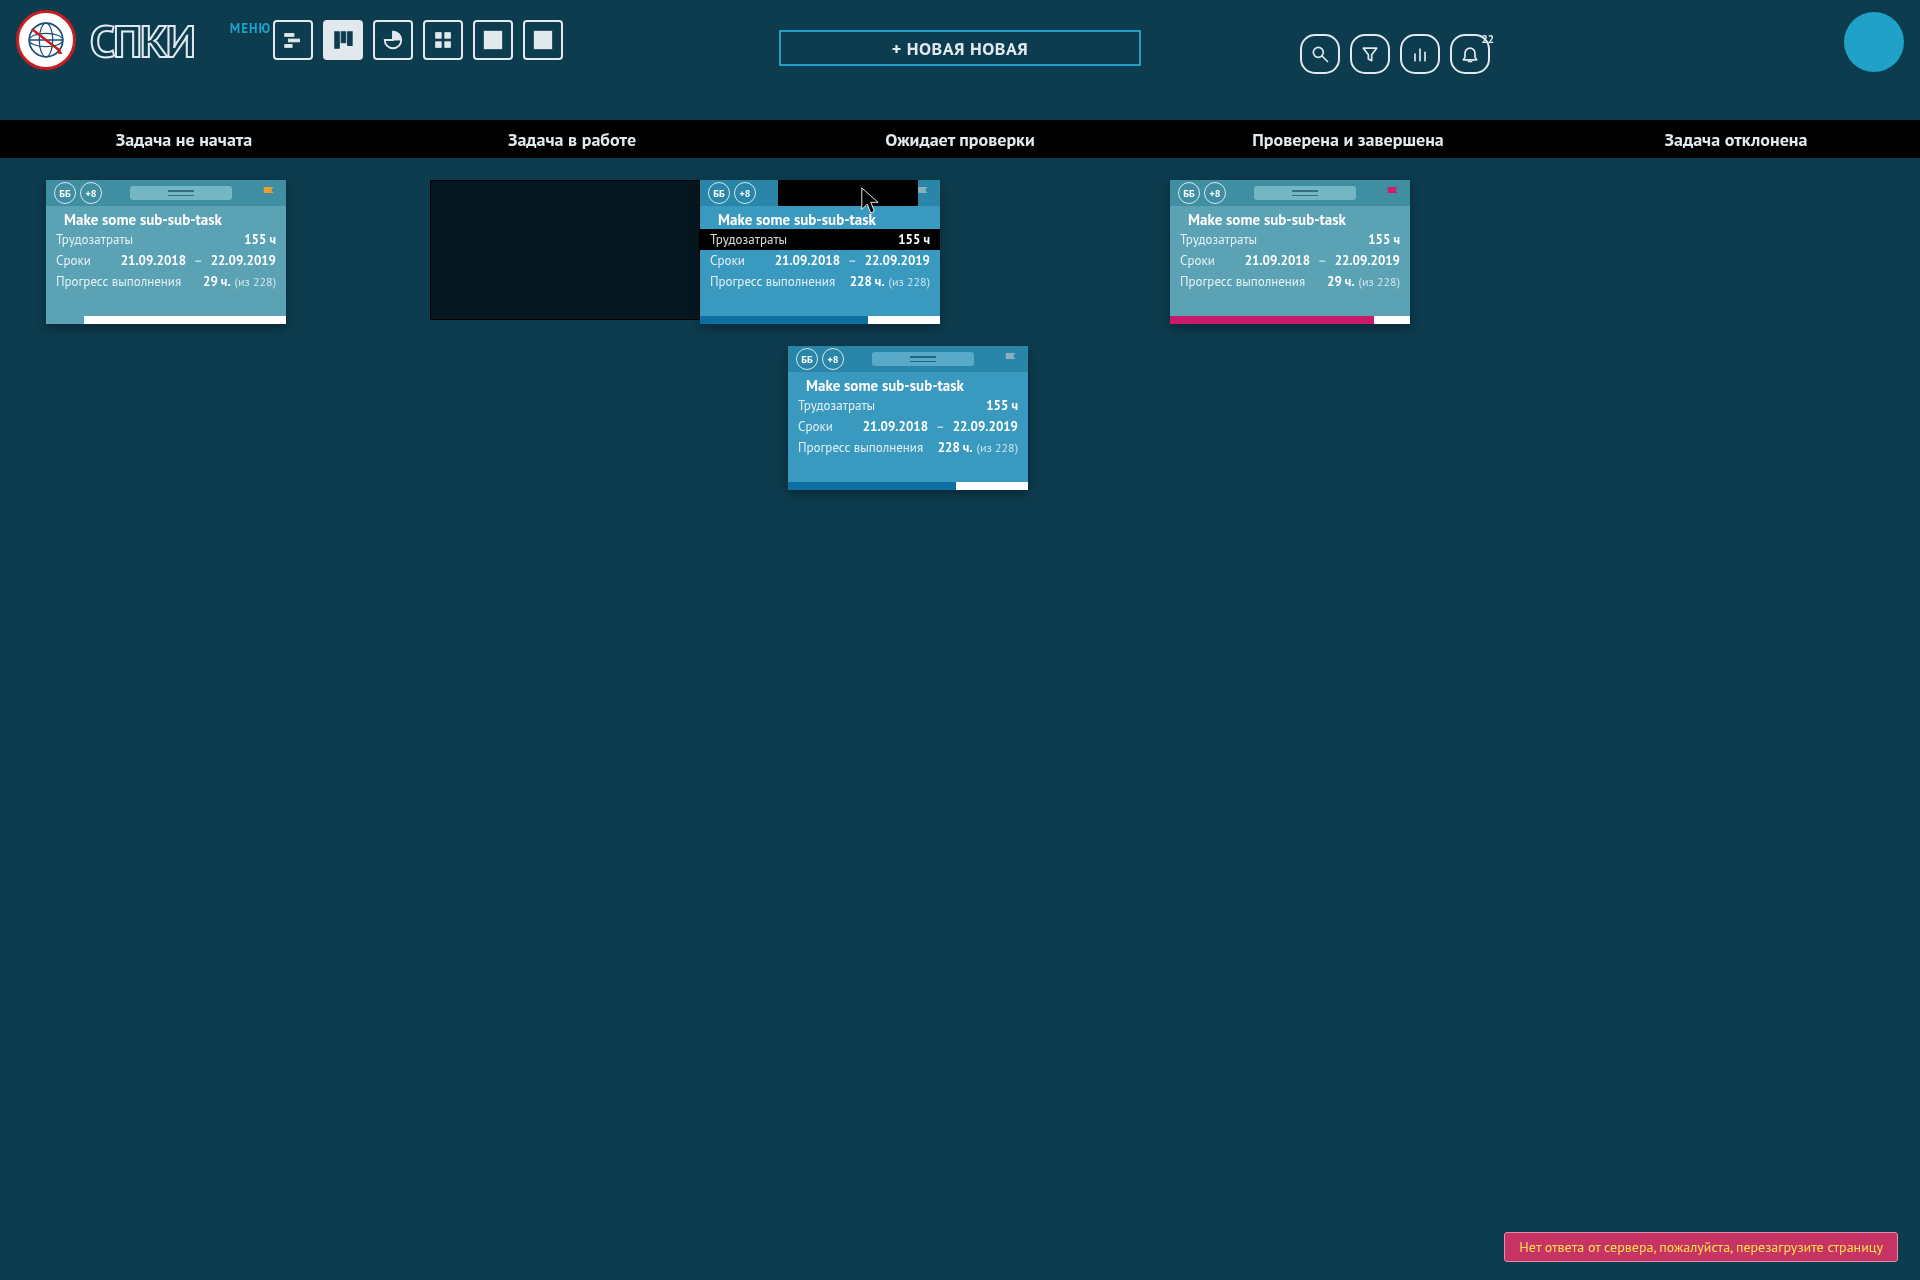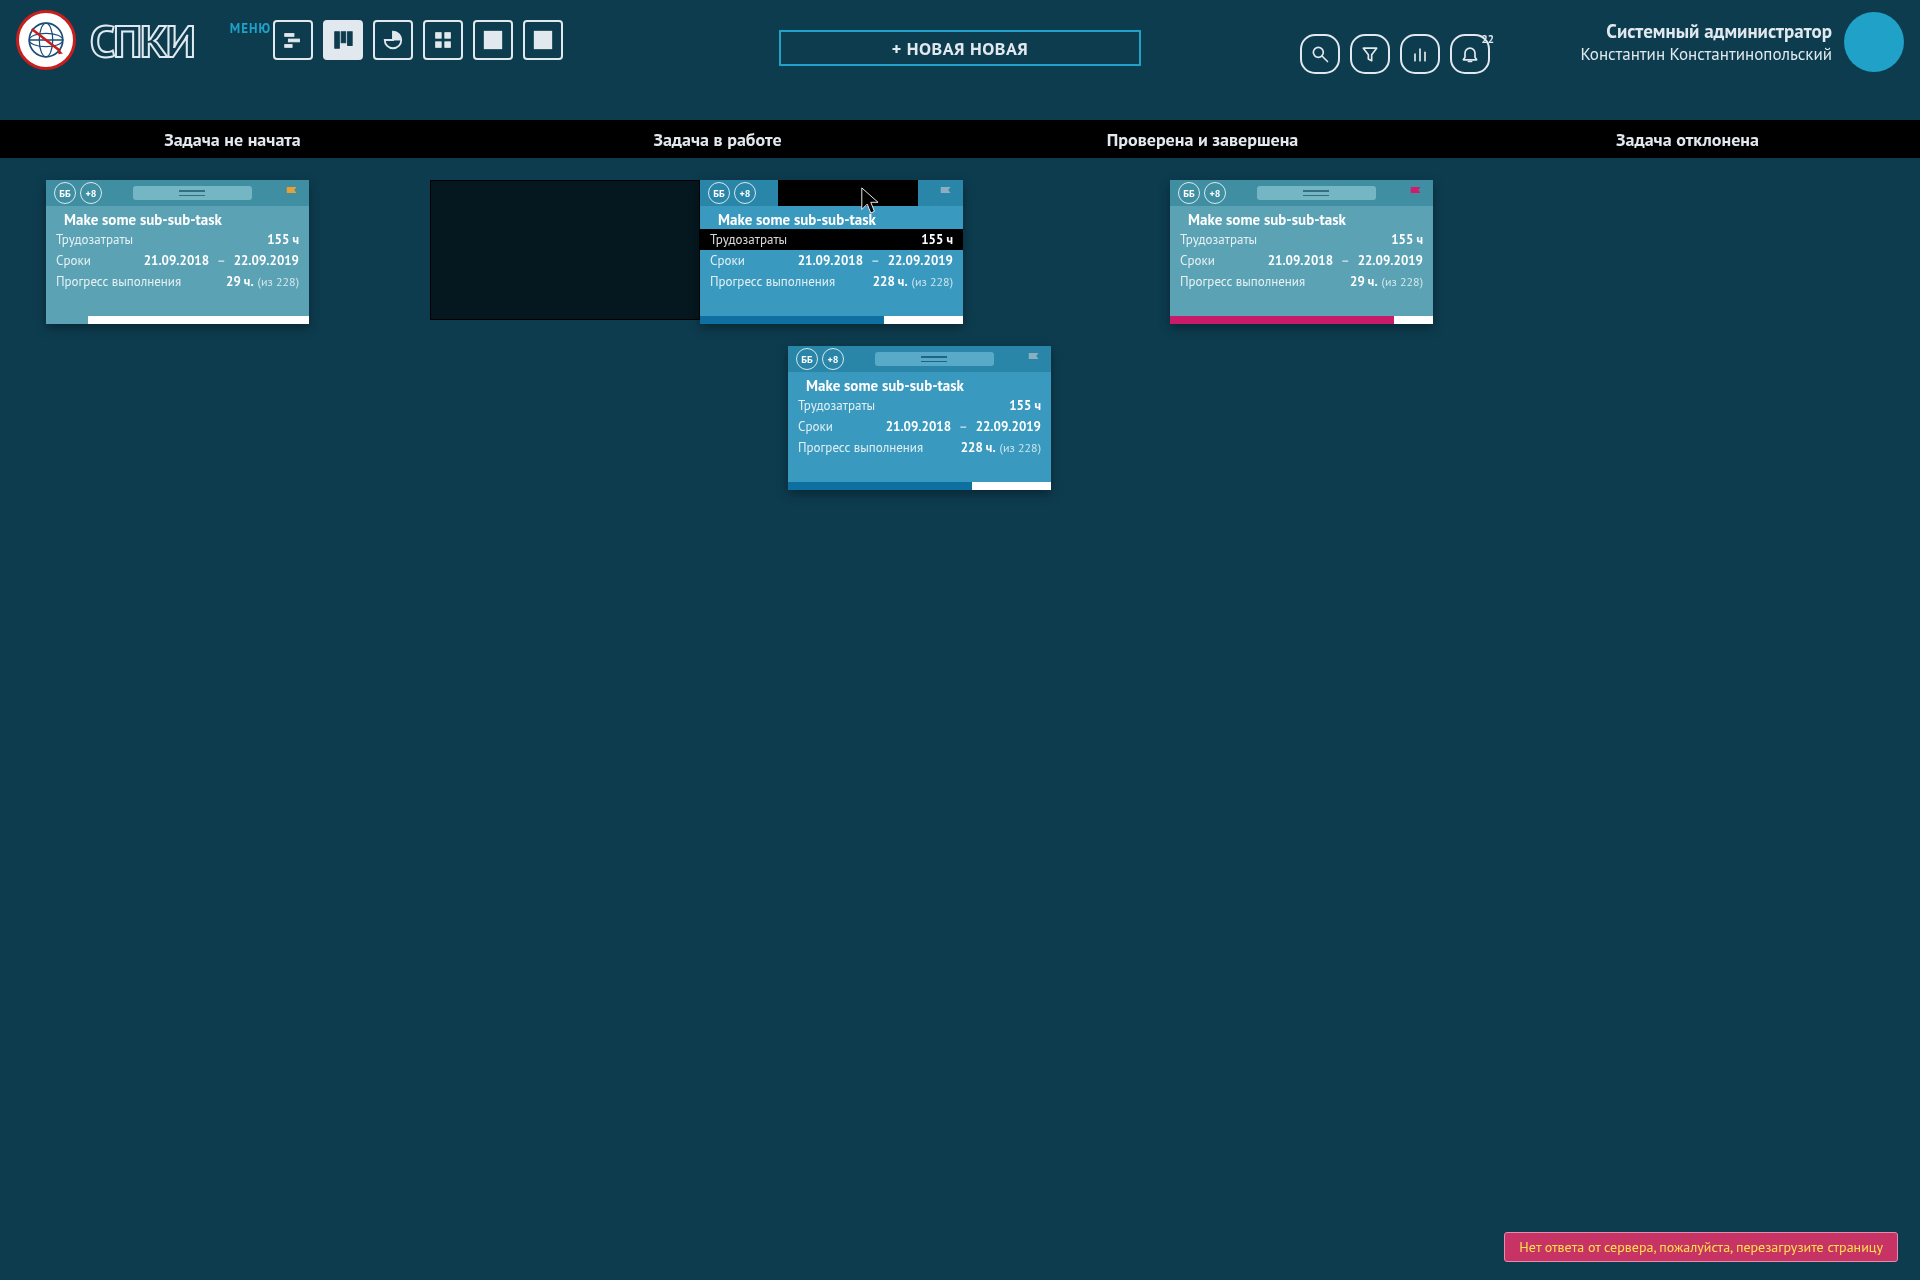--- a/index.html
+++ b/index.html
@@ -37,21 +37,21 @@
 
 
 .board { position:absolute; top:170px; left:0; right:0; bottom:0; }
 .lane { position:absolute; top:0; bottom:0; width:384px; }
 .lane1 { left:0; } .lane2 { left:384px; } .lane3 { left:768px; } .lane4 { left:1152px; }
 
 
 .dropzone { position:absolute; left:46px; top:10px; width:270px; height:140px; border:1px solid #000; background:rgba(0,0,0,.6); }
 
 
-.card { position:absolute; width:263px; height:144px; color:#fff; font-size:14px; box-shadow:0 4px 10px rgba(0,0,0,.35); cursor:grab; }
+.card { position:absolute; width:240px; height:144px; color:#fff; font-size:14px; box-shadow:0 4px 10px rgba(0,0,0,.35); cursor:grab; }
 .card .top { height:26px; display:flex; align-items:center; padding:0 8px; gap:6px; }
 .card .top .chips { display:flex; gap:4px; }
 .chip { width:22px; height:22px; border-radius:50%; border:1px solid rgba(255,255,255,.8); display:flex; align-items:center; justify-content:center; font-size:10px; font-weight:700; color:#fff;}
 .card .top .grip { flex:1; display:flex; justify-content:center; gap:2px; position:relative;}
 .grip .glines { width:70%; height:14px; display:flex; flex-direction:column; gap:3px; align-items:center; justify-content:center;}
 .grip .gline { width:26px; height:2px; }
 .flag { width:18px; height:18px; }
 .card .title { padding:4px 10px 0 18px; font-weight:700; font-size:15px;}
 .row { display:flex; align-items:center; justify-content:space-between; padding:2px 10px; font-size:13px;}
 .row .lab { opacity:.85; }
@@ -169,31 +169,28 @@
     <div class="ricon">
       <svg viewBox="0 0 24 24">
           <path d="M6 16 V11 a6 6 0 0 1 12 0 V16 l2 3 H4 Z"></path>
           <line x1="10" y1="21" x2="14" y2="21"></line>
         </svg>
       <span class="bell-badge">22</span>
     </div>
   </div>
 
   <div class="userbox">
-    <div class="userlines">
-      <div class="userrole">Системный администратор</div>
-      <div class="username">Константин Константинопольский</div>
-    </div>
     <div class="avatar"></div>
   </div>
 </div>
 
 <div class="cols">
   <div class="col">Задача не начата</div>
   <div class="col">Задача в работе</div>
+  <div class="col">Ожидает проверки</div>
   <div class="col">Проверена и завершена</div>
   <div class="col">Задача отклонена</div>
 </div>
 
 <div class="board">
 
   <div class="lane lane1">
     <div class="card pal-teal" style="left:46px;top:10px;">
       <div class="top">
         <div class="chips">

